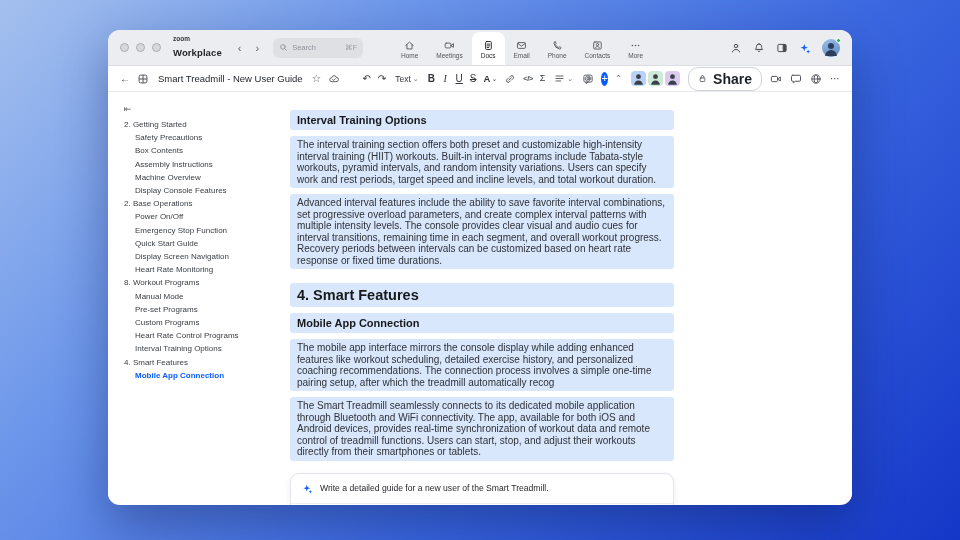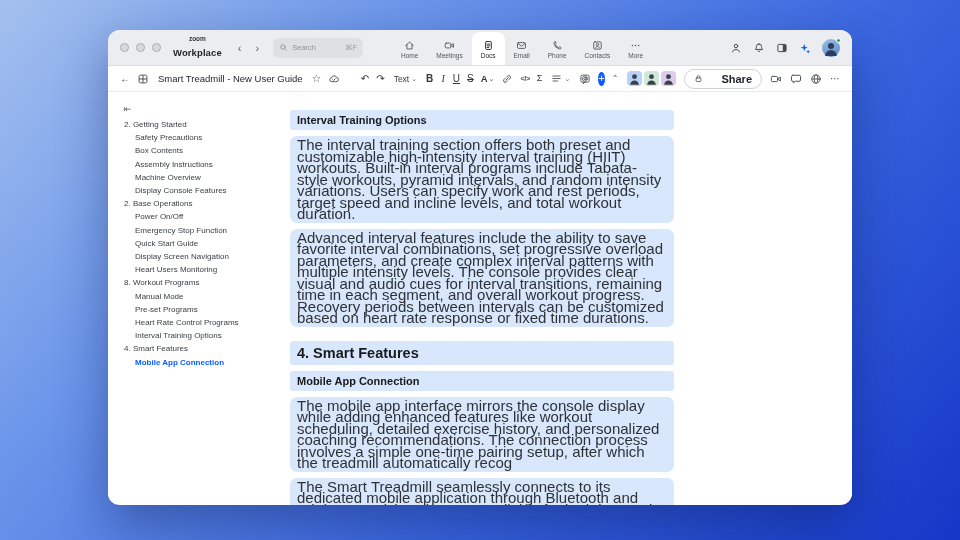--- a/index.html
+++ b/index.html
@@ -10,21 +10,21 @@
 
   .window { position:absolute; left:108px; top:30px; width:744px; height:475px;
     background:#fff; border-radius:12px; overflow:hidden;
     box-shadow:0 20px 50px rgba(8,20,80,.38); }
 
   
   .hdr { position:relative; height:36px; background:#ebedf0; display:flex; align-items:center;
     padding:0 12px; border-bottom:1px solid #dcdee2; }
   .lights { display:flex; gap:7px; }
   .light { width:9px; height:9px; border-radius:50%; border:1px solid #a8acb1; background:#d6d9dc; }
-  .logo { margin-left:12px; line-height:1;text-align:center; }
+  .logo { margin-left:12px; line-height:1; }
   .logo .lt { font-size:6.5px; font-weight:700; color:#33373c; display:block; margin-bottom:1px; }
   .logo .lb { font-size:9.5px; font-weight:700; color:#1f2226; letter-spacing:.1px; }
   .navarrows { display:flex; gap:14px; margin-left:16px; color:#5c6167; font-size:11px; }
   .navarrows span { cursor:default; }
   .search { margin-left:14px; width:90px; height:20px; background:#dee0e4; border-radius:6px;
     display:flex; align-items:center; padding:0 6px; gap:4px; }
   .search .ph { font-size:7.5px; color:#8e939a; flex:1; }
   .search .kbd { font-size:7.5px; color:#9aa0a7; }
 
   .tabs { position:absolute; left:50%; bottom:0; transform:translateX(-50%); margin-left:42px;
@@ -58,37 +58,37 @@
   .u { text-decoration:underline; } .s { text-decoration:line-through; }
   .colorA { display:flex; align-items:center; gap:1px; font-size:9.5px; font-weight:600; color:#33373d; cursor:pointer; }
   .codebtn { font-size:7.5px; font-weight:700; color:#4c5157; letter-spacing:-.5px; cursor:pointer; }
   .plusbtn { width:14px; height:14px; border-radius:50%; background:#0b5cff; color:#fff;
     display:flex; align-items:center; justify-content:center; font-size:11px; line-height:1; cursor:pointer; }
   .collapse { font-size:8px; color:#5c6167; cursor:pointer; }
   .dtb-right { margin-left:auto; display:flex; align-items:center; gap:8px; }
   .collabs { display:flex; }
   .collab { width:15px; height:15px; border-radius:4px; margin-left:2px; overflow:hidden; }
   .collab svg { width:100%; height:100%; }
-  .sharebtn { display:flex; align-items:center; gap:18px; border:1px solid #cfd3d8; border-radius:10px;
-    padding:3px 9px; font-size:11px; font-weight:600; color:#1d2126; cursor:pointer; background:#fff; }
+  .sharebtn { display:flex; align-items:center; gap:6px; border:1px solid #cfd3d8; border-radius:10px;
+    padding:3px 9px; font-size:14px; font-weight:600; color:#1d2126; cursor:pointer; background:#fff; }
   .sharebtn .ic { width:9px; height:9px; }
 
   
   .content { display:flex; height:412px; background:#fff; }
   .toc { width:172px; flex:none; padding:12px 0 0 16px; }
   .toc-collapse { font-size:9px; color:#5c6167; margin-bottom:4px; cursor:pointer; }
   .toc-item { font-size:8px; color:#3c4045; line-height:13.2px; white-space:nowrap; cursor:pointer; }
   .toc-item.l2 { padding-left:11px; }
   .toc-item.active { color:#0b5cff; font-weight:700; }
 
   .doc { width:384px; margin-left:10px; padding-top:18px; }
   .blk { border-radius:3px; padding:3px 7px; margin-bottom:6px; background:#d8e7fc; }
   .blk.h2 { font-size:14.5px; font-weight:700; color:#17191c; padding:4px 7px; margin-top:14px; }
   .blk.h3 { font-size:11px; font-weight:700; color:#17191c; padding:4px 7px; }
-  .blk.p { font-size:15px; line-height:11.5px; color:#2e3237;border-radius:7px; }
+  .blk.p { font-size:10px; line-height:11.5px; color:#2e3237; }
 
   .aicard { margin-top:12px; border:1px solid #e2e5e9; border-radius:9px; background:#fff;
     box-shadow:0 2px 6px rgba(20,30,60,.07); }
   .airow1 { display:flex; align-items:center; gap:7px; padding:9px 11px; }
   .airow1 .ic { width:11px; height:11px; color:#0b5cff; flex:none; }
   .aiprompt { font-size:8.6px; color:#26292d; }
   .aidiv { border-top:1px solid #edeff2; }
   .airow2 { display:flex; align-items:center; padding:7px 11px; }
   .aistatus { font-size:8.6px; font-weight:700; color:#0b5cff; }
   .stopbtn { margin-left:auto; border:1px solid #d2d5da; border-radius:6px; background:#fff;
@@ -342,37 +342,54 @@
             <div class="toc-item l2">Safety Precautions</div>
             <div class="toc-item l2">Box Contents</div>
             <div class="toc-item l2">Assembly Instructions</div>
             <div class="toc-item l2">Machine Overview</div>
             <div class="toc-item l2">Display Console Features</div>
             <div class="toc-item">2. Base Operations</div>
             <div class="toc-item l2">Power On/Off</div>
             <div class="toc-item l2">Emergency Stop Function</div>
             <div class="toc-item l2">Quick Start Guide</div>
             <div class="toc-item l2">Display Screen Navigation</div>
-            <div class="toc-item l2">Heart Users Monitoring</div>
+            <div class="toc-item l2">Heart Rate Monitoring</div>
             <div class="toc-item">8. Workout Programs</div>
             <div class="toc-item l2">Manual Mode</div>
             <div class="toc-item l2">Pre-set Programs</div>
+            <div class="toc-item l2">Custom Programs</div>
             <div class="toc-item l2">Heart Rate Control Programs</div>
             <div class="toc-item l2">Interval Training Options</div>
             <div class="toc-item">4. Smart Features</div>
             <div class="toc-item l2 active">Mobile App Connection</div>
           </div>
       </div>
       <div class="doc">
         <div id="doc-blocks">
             <div class="blk h3">Interval Training Options</div>
             <div class="blk p">The interval training section offers both preset and customizable high-intensity interval training (HIIT) workouts. Built-in interval programs include Tabata-style workouts, pyramid intervals, and random intensity variations. Users can specify work and rest periods, target speed and incline levels, and total workout duration.</div>
             <div class="blk p">Advanced interval features include the ability to save favorite interval combinations, set progressive overload parameters, and create complex interval patterns with multiple intensity levels. The console provides clear visual and audio cues for interval transitions, remaining time in each segment, and overall workout progress. Recovery periods between intervals can be customized based on heart rate response or fixed time durations.</div>
             <div class="blk h2">4. Smart Features</div>
             <div class="blk h3">Mobile App Connection</div>
             <div class="blk p">The mobile app interface mirrors the console display while adding enhanced features like workout scheduling, detailed exercise history, and personalized coaching recommendations. The connection process involves a simple one-time pairing setup, after which the treadmill automatically recog</div>
             <div class="blk p">The Smart Treadmill seamlessly connects to its dedicated mobile application through Bluetooth and WiFi connectivity. The app, available for both iOS and Android devices, provides real-time synchronization of workout data and remote control of treadmill functions. Users can start, stop, and adjust their workouts directly from their smartphones or tablets.</div>
           </div>
+        <div class="aicard">
+          <div class="airow1">
+            <span class="ic">
+                <svg viewBox="0 0 16 16" fill="currentColor">
+                  <path d="M7 2.6 8.2 6.3 11.9 7.5 8.2 8.7 7 12.4 5.8 8.7 2.1 7.5 5.8 6.3z"></path>
+                  <path d="M12.2 10.2l.7 1.9 1.9.7-1.9.7-.7 1.9-.7-1.9-1.9-.7 1.9-.7z"></path>
+                </svg>
+              </span>
+            <span class="aiprompt">Write a detailed guide for a new user of the Smart Treadmill.</span>
+          </div>
+          <div class="aidiv"></div>
+          <div class="airow2">
+            <span class="aistatus">Working on it...</span>
+            <button class="stopbtn">Stop</button>
+          </div>
+        </div>
       </div>
     </div>
 
   </div>
 </div>
 
 </body></html>

